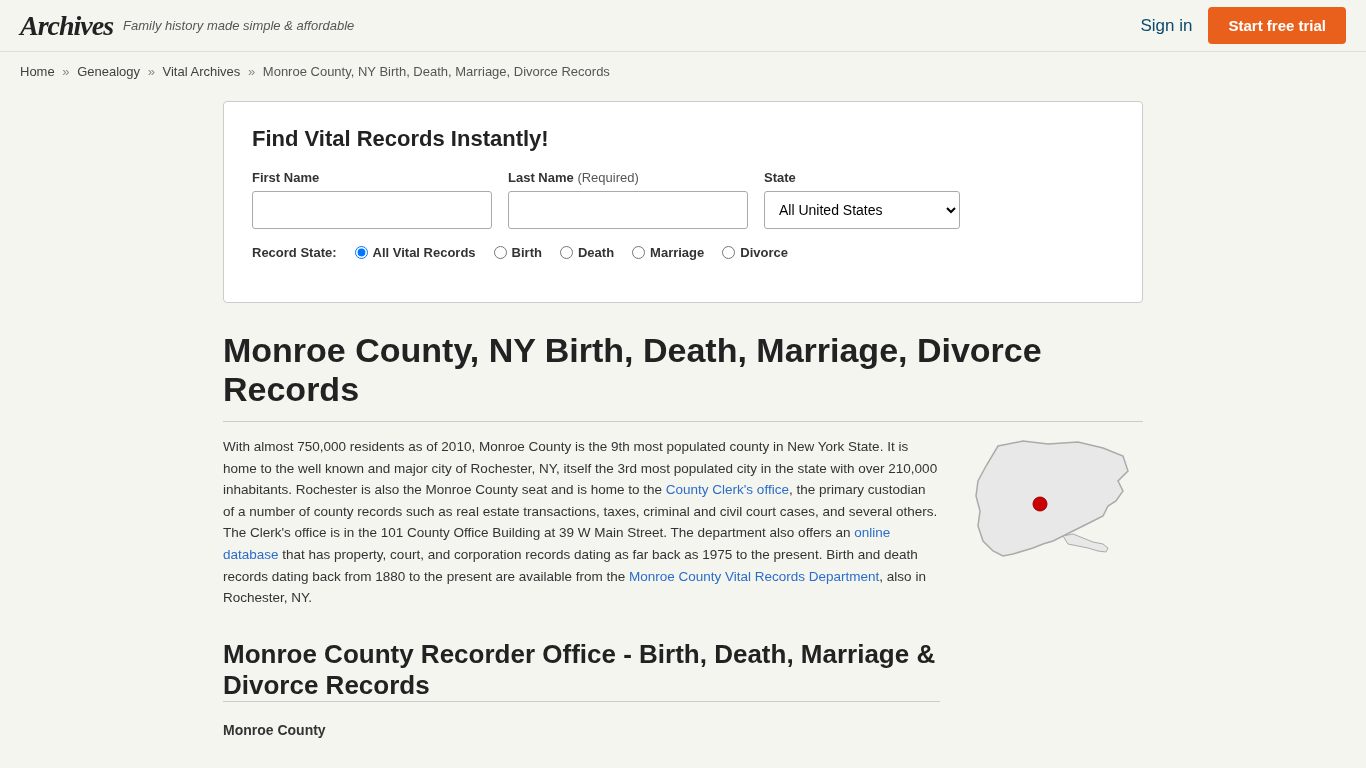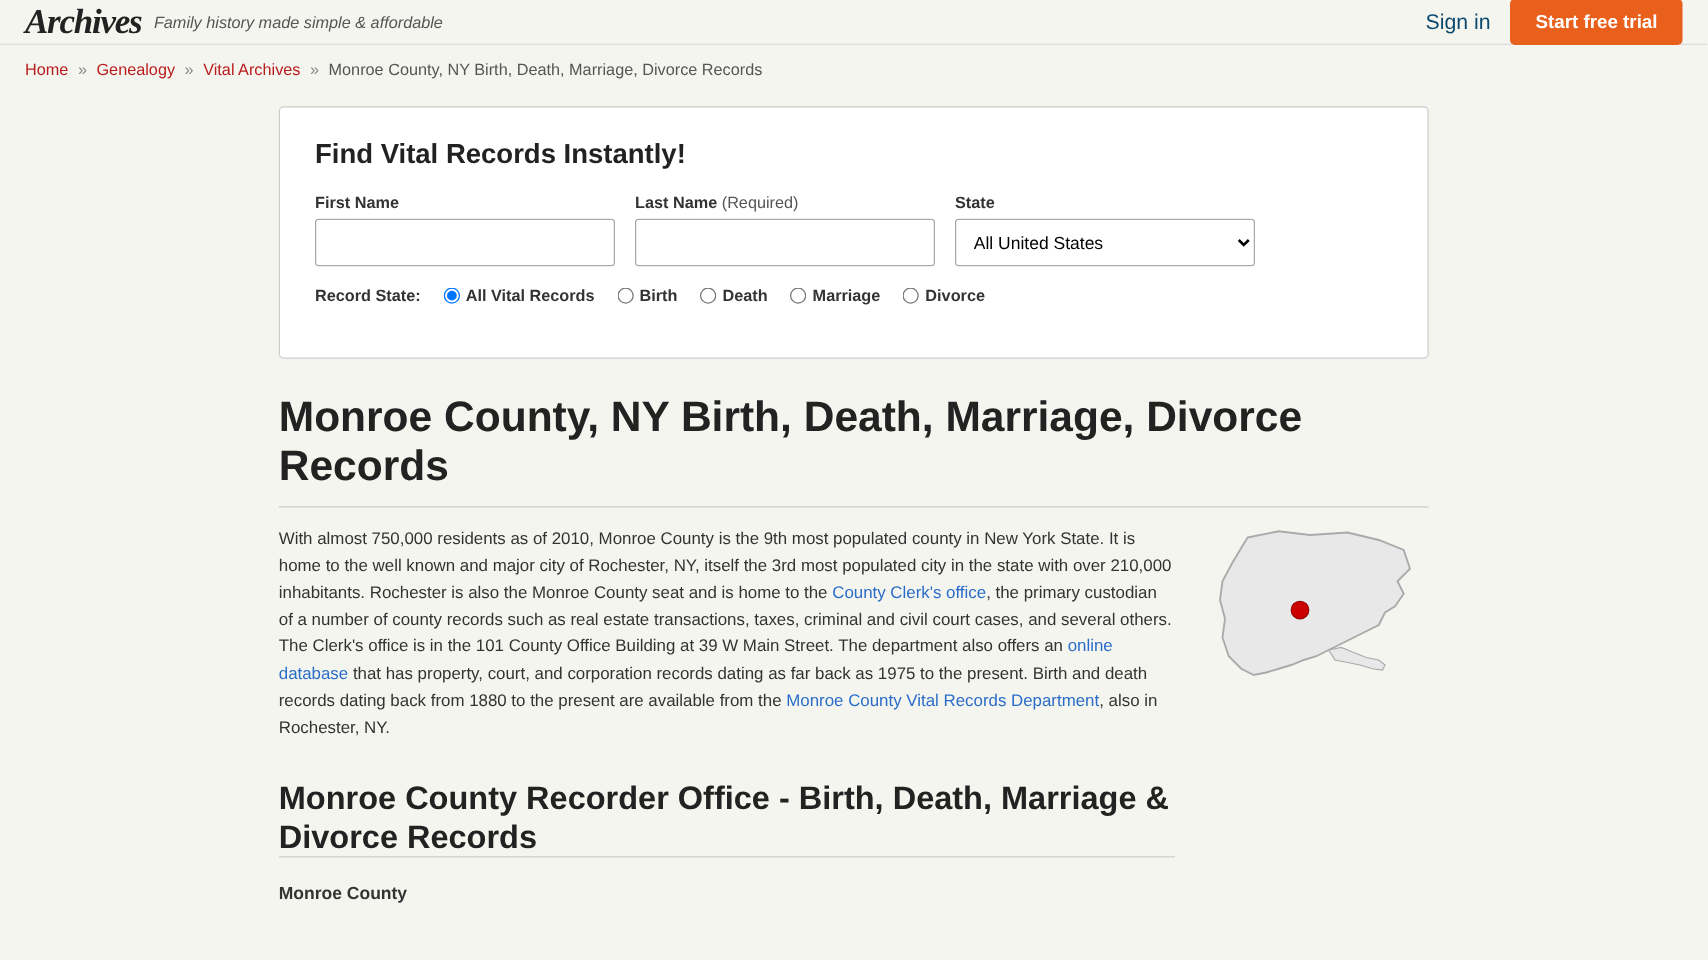--- a/index.html
+++ b/index.html
@@ -3,21 +3,21 @@
   <meta charset="utf-8">
   <style>
     * { box-sizing: border-box; margin: 0; padding: 0; }
     body { font-family: Arial, sans-serif; font-size: 14px; color: #333; background: #f5f5f0; }
 
     
     #header {
       background: #f5f5f0;
       border-bottom: 1px solid #ddd;
       padding: 0 20px;
-      height: 36px;
+      height: 52px;
       display: flex;
       align-items: center;
       justify-content: space-between;
     }
     #header-left {
       display: flex;
       align-items: center;
       gap: 10px;
     }
     .archives-logo {
@@ -57,21 +57,21 @@
     }
 
     
     #breadcrumb {
       background: #f5f5f0;
       padding: 12px 20px;
       font-size: 13px;
       color: #555;
     }
     #breadcrumb a {
-      color: #b91c1c;
+      color: #404040;
       text-decoration: none;
     }
     #breadcrumb .sep {
       margin: 0 4px;
       color: #888;
     }
 
     
     #main {
       max-width: 960px;
@@ -116,21 +116,21 @@
     .form-group input[type="text"] {
       width: 240px;
       height: 38px;
       border: 1px solid #aaa;
       border-radius: 3px;
       padding: 6px 10px;
       font-size: 14px;
       background: #fff;
     }
     .form-group select {
-      width: 240px;
+      width: 196px;
       height: 38px;
       border: 1px solid #aaa;
       border-radius: 3px;
       padding: 6px 10px;
       font-size: 14px;
       background: #fff;
       appearance: auto;
     }
     .record-type-row {
       display: flex;

